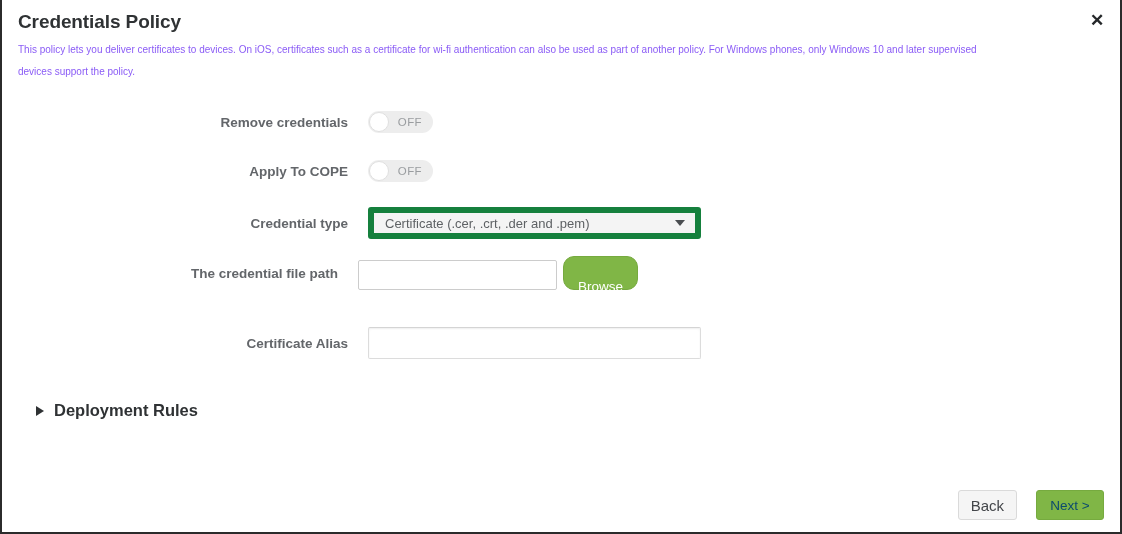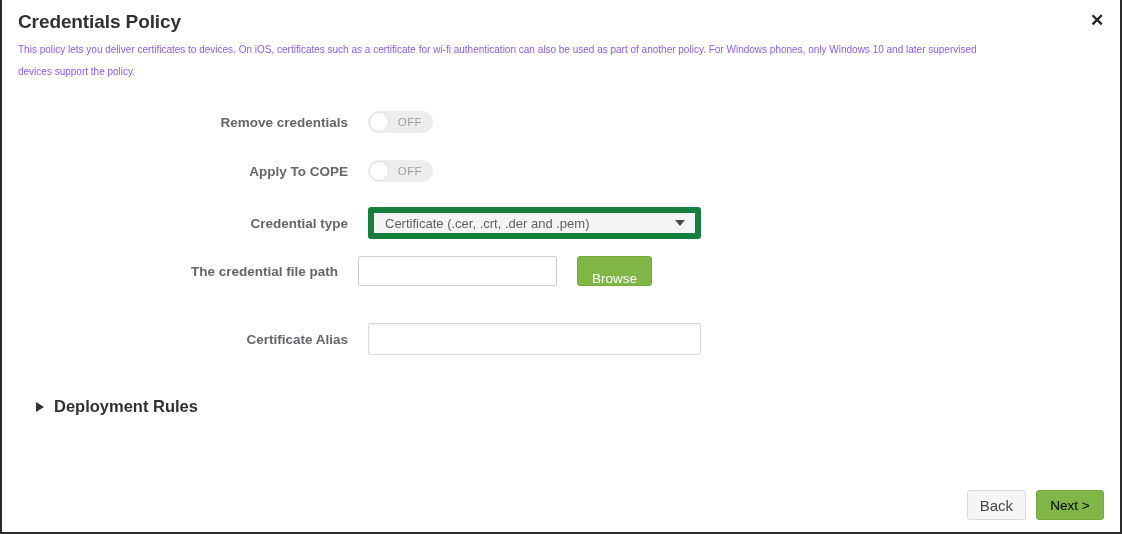--- a/index.html
+++ b/index.html
@@ -156,26 +156,26 @@
     border: 1px solid #cccccc;
     background: #ffffff;
     border-radius: 2px;
     font-family: "Liberation Sans", sans-serif;
     font-size: 13px;
     color: #43464a;
     padding: 0 7px;
     outline: none;
   }
   .browse-btn {
-    margin-left: 20px;
+    margin-left: 6px;
     height: 30px;
-    padding: 8px 14px;
+    padding: 16px 14px;
     background: #80b646;
     border: 1px solid #76aa3f;
-    border-radius: 3px;
+    border-radius: 11px;
     color: #ffffff;
     font-family: "Liberation Sans", sans-serif;
     font-size: 13.5px;
     cursor: pointer;
     line-height: 28px;
   }
 
   
   .row-alias { margin-top: 37px; }
   .alias-input {
@@ -236,28 +236,28 @@
     padding: 0 12px;
     background: #f5f5f5;
     border: 1px solid #dadada;
     border-radius: 3px;
     color: #43464a;
     font-family: "Liberation Sans", sans-serif;
     font-size: 15px;
     cursor: pointer;
   }
   .btn-next {
-    margin-left: 10px;
+    margin-left: 19px;
     height: 30px;
     min-width: 68px;
     padding: 0 13px;
     background: #80b646;
     border: 1px solid #76aa3f;
     border-radius: 3px;
-    color: #000000;
+    color: #0c4a6e;
     font-family: "Liberation Sans", sans-serif;
     font-size: 13.5px;
     cursor: pointer;
   }
 </style>
 </head>
 <body>
 
 <div class="dialog">
 

